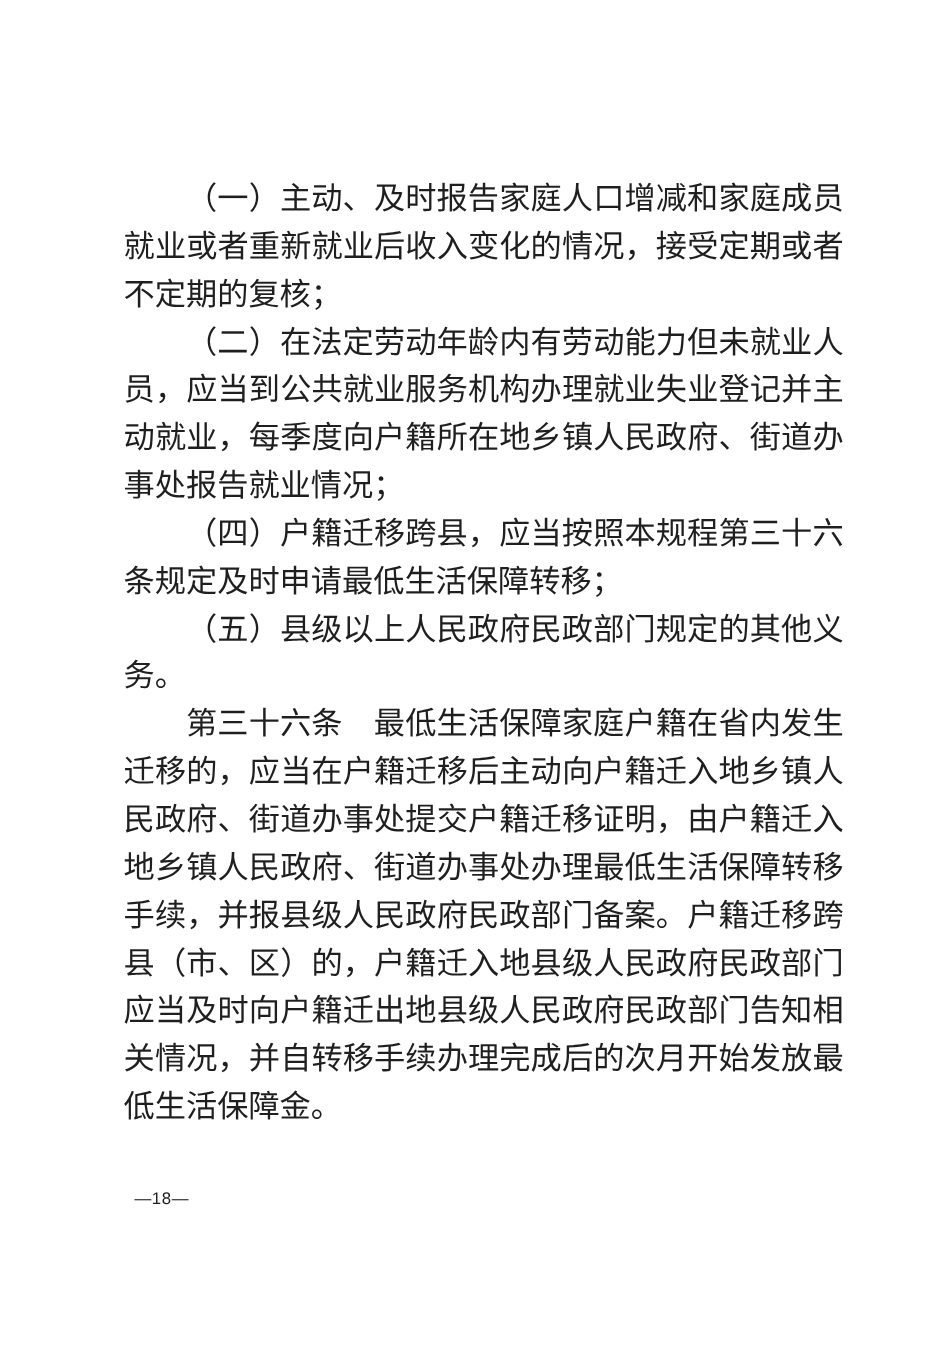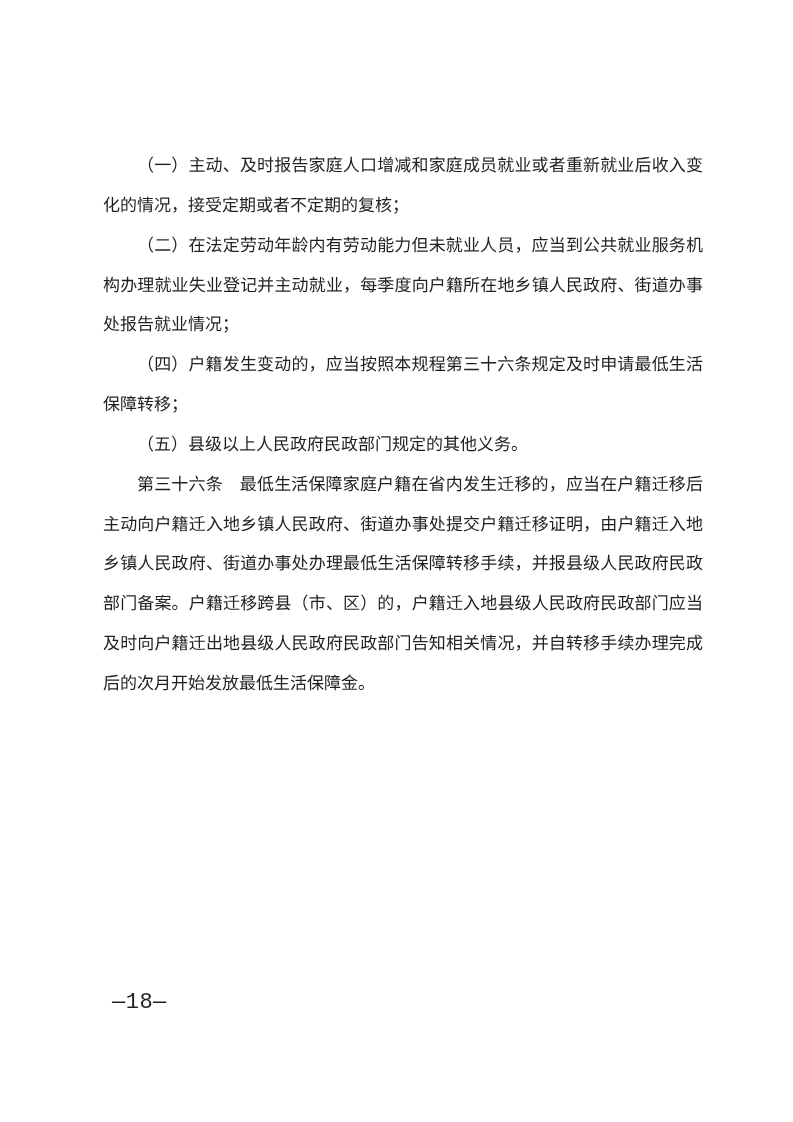--- a/index.html
+++ b/index.html
@@ -23,47 +23,47 @@
   .content {
     position: absolute;
     left: 103px;
     top: 146px;
     width: 600px;
   }
   p.para {
     margin: 0;
     padding: 0;
     font-family: "Liberation Serif", "DejaVu Serif", serif;
-    font-size: 17px;
+    font-size: 26px;
     line-height: 39.85px;
     color: #1f1f1f;
     text-align: justify;
     text-indent: 2em;
     letter-spacing: 0;
   }
   p.para .lead {
     font-weight: 400;
     font-family: "Liberation Sans", "DejaVu Sans", sans-serif;
     margin-right: 1em;
   }
   .page-number {
     position: absolute;
     left: 112px;
     top: 990px;
-    font-family: Liberation Mono, monospace;
-    font-size: 22px;
+    font-family: Liberation Sans, sans-serif;
+    font-size: 14px;
     color: #1f1f1f;
     letter-spacing: 0.5px;
   }
 </style>
 </head>
 <body>
 
 <div class="page">
   <main class="content">
       <p class="para"><span>（一）主动、及时报告家庭人口增减和家庭成员就业或者重新就业后收入变化的情况，接受定期或者不定期的复核；</span></p>
       <p class="para"><span>（二）在法定劳动年龄内有劳动能力但未就业人员，应当到公共就业服务机构办理就业失业登记并主动就业，每季度向户籍所在地乡镇人民政府、街道办事处报告就业情况；</span></p>
-      <p class="para"><span>（四）户籍发生变动的，应当按照本规程第三十六条规定及时申请最低生活保障转移；</span></p>
+      <p class="para"><span>（四）户籍迁移跨县，应当按照本规程第三十六条规定及时申请最低生活保障转移；</span></p>
       <p class="para"><span>（五）县级以上人民政府民政部门规定的其他义务。</span></p>
       <p class="para"><span class="lead">第三十六条</span><span>最低生活保障家庭户籍在省内发生迁移的，应当在户籍迁移后主动向户籍迁入地乡镇人民政府、街道办事处提交户籍迁移证明，由户籍迁入地乡镇人民政府、街道办事处办理最低生活保障转移手续，并报县级人民政府民政部门备案。户籍迁移跨县（市、区）的，户籍迁入地县级人民政府民政部门应当及时向户籍迁出地县级人民政府民政部门告知相关情况，并自转移手续办理完成后的次月开始发放最低生活保障金。</span></p>
     </main>
   <div class="page-number">—18—</div>
 </div>
 
 </body></html>

